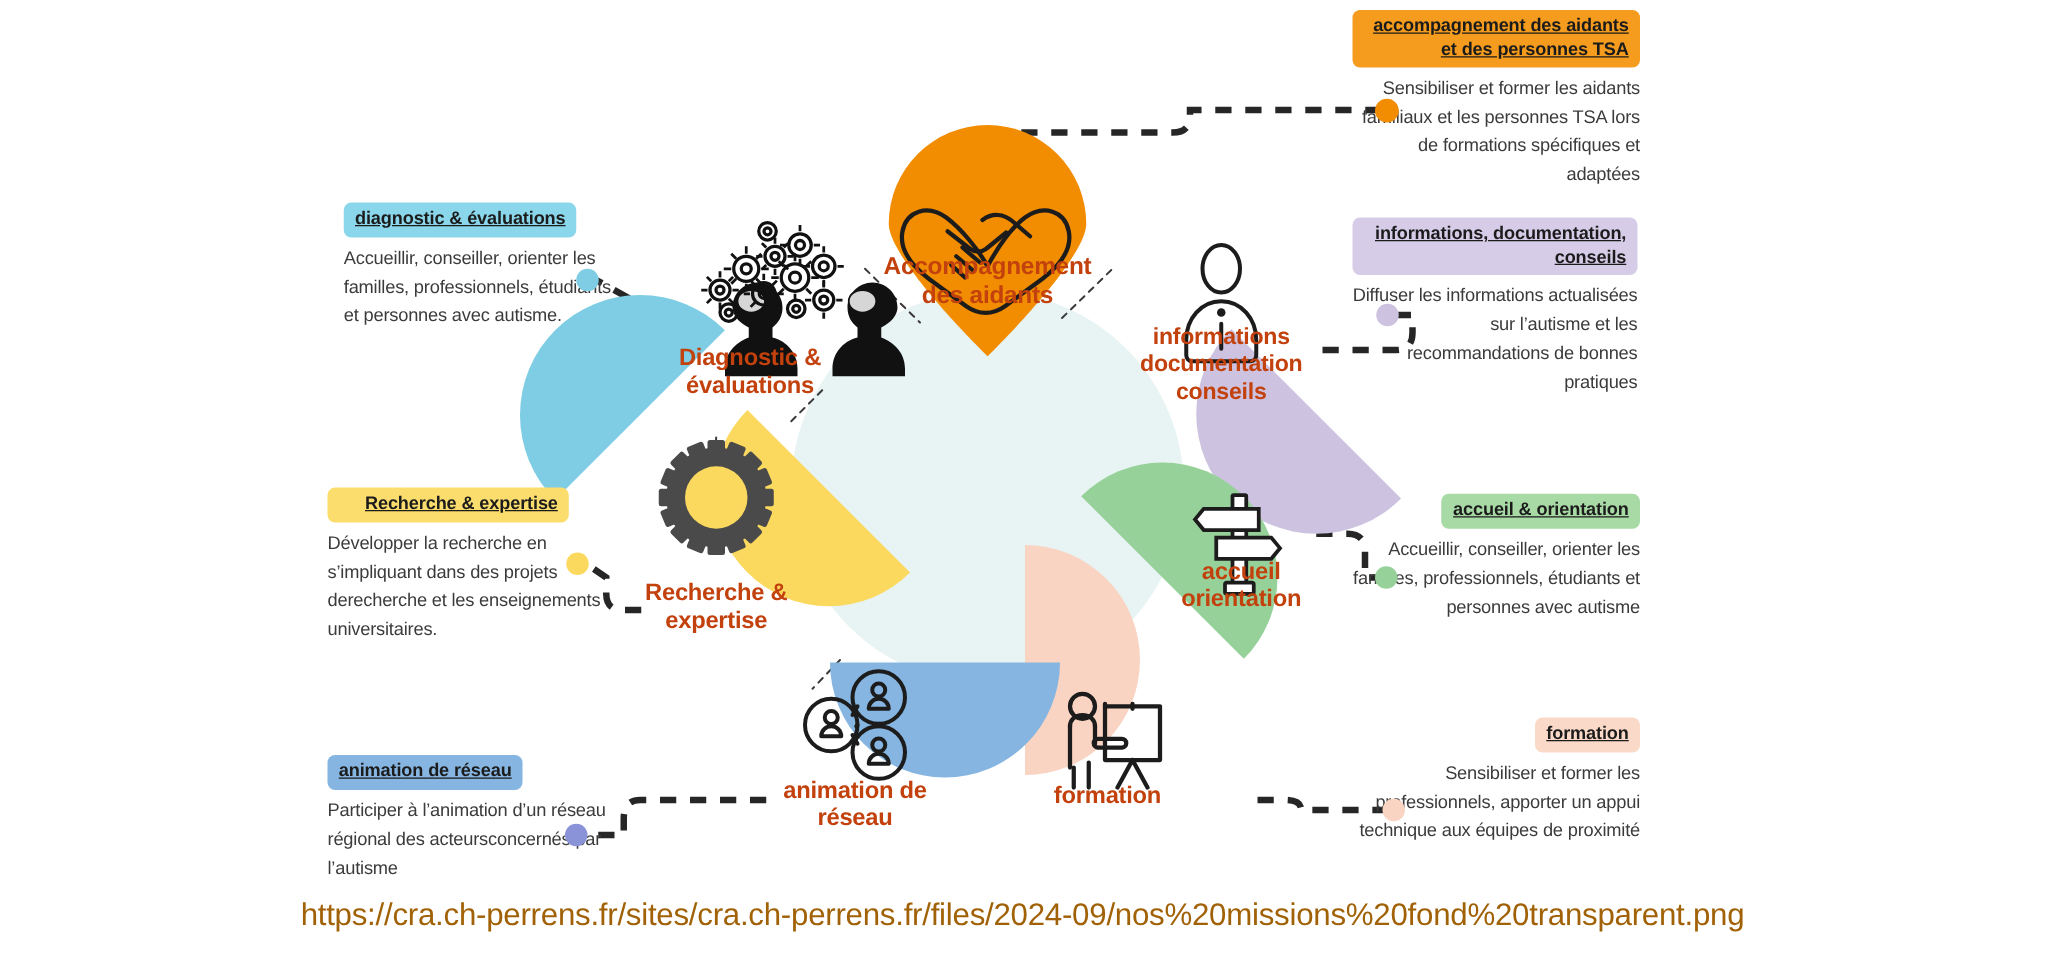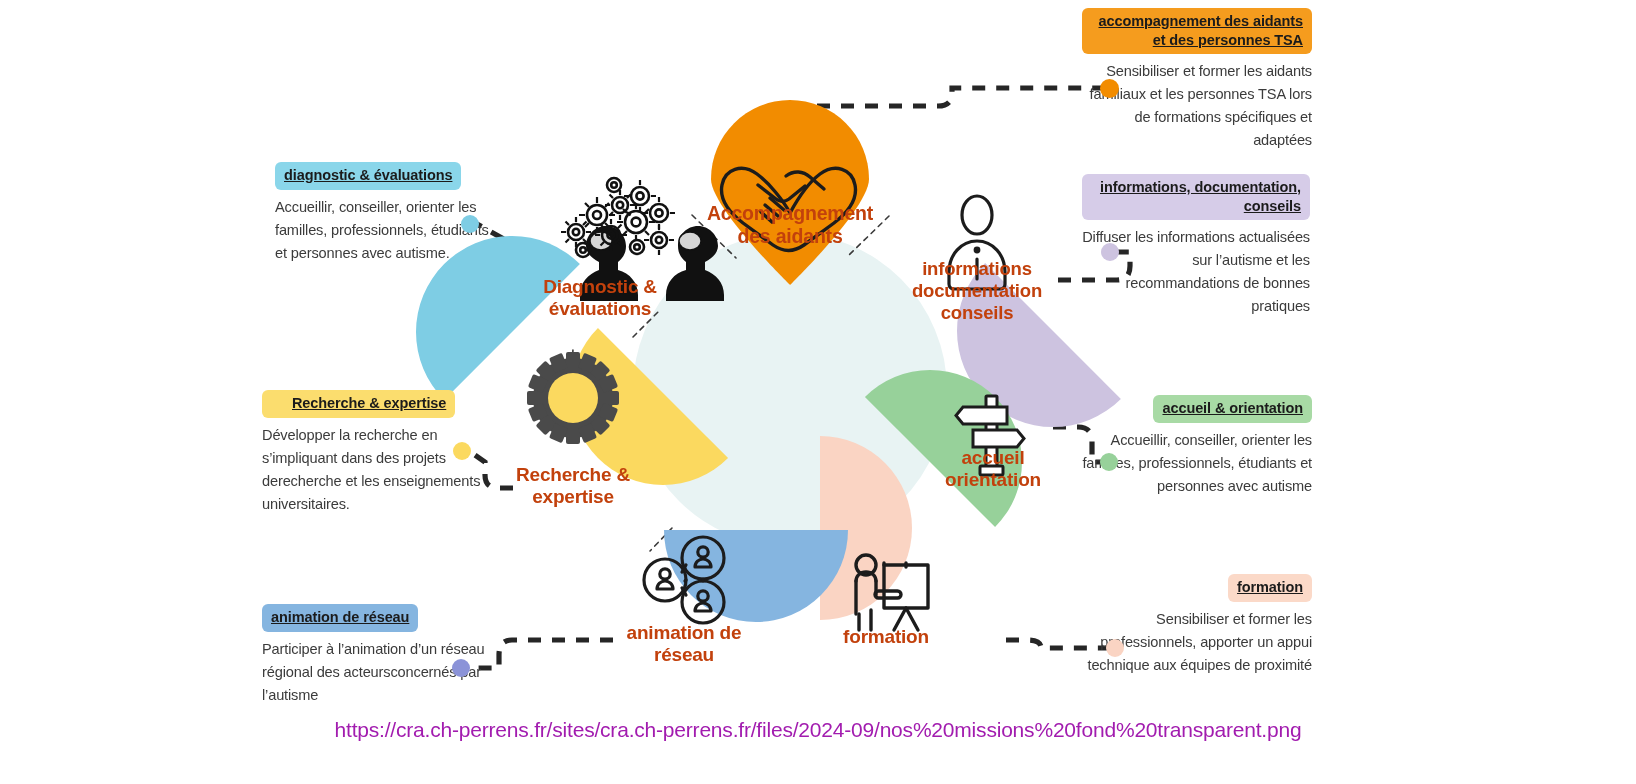--- a/index.html
+++ b/index.html
@@ -68,22 +68,22 @@
     letter-spacing: -0.2px;
     pointer-events: none;
   }
 
   
   #url {
     position: absolute;
     left: 0; right: 0;
     top: 718px;
     text-align: center;
-    font-size: 21px;
-    color: #a21caf;
+    font-size: 25px;
+    color: #a16207;
     letter-spacing: -0.2px;
     font-family: "Liberation Sans", sans-serif;
   }
 </style>
 </head>
 <body>
 
 <div id="stage">
 
   <svg id="art" viewBox="0 0 1636 784">

